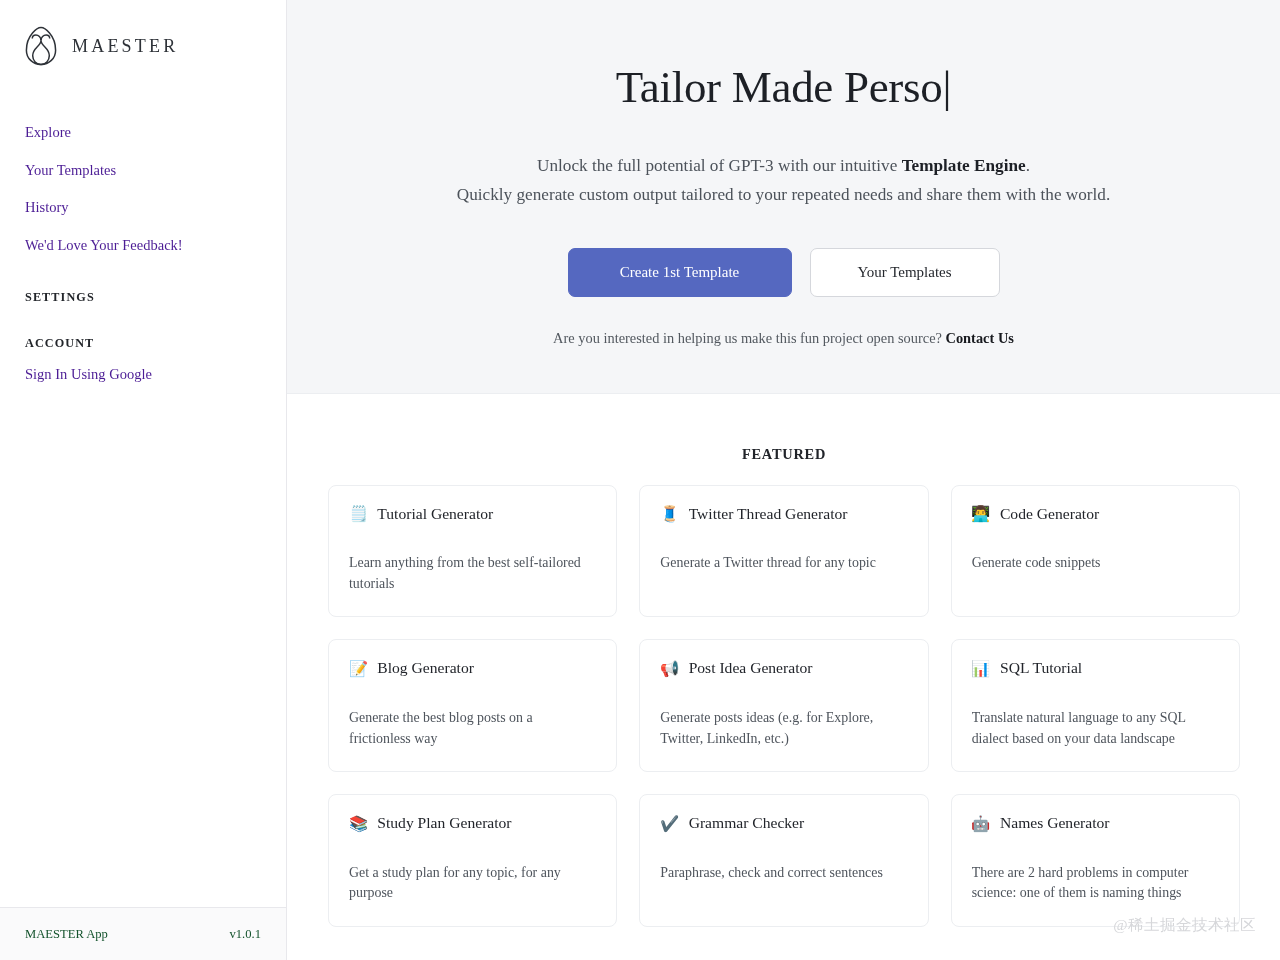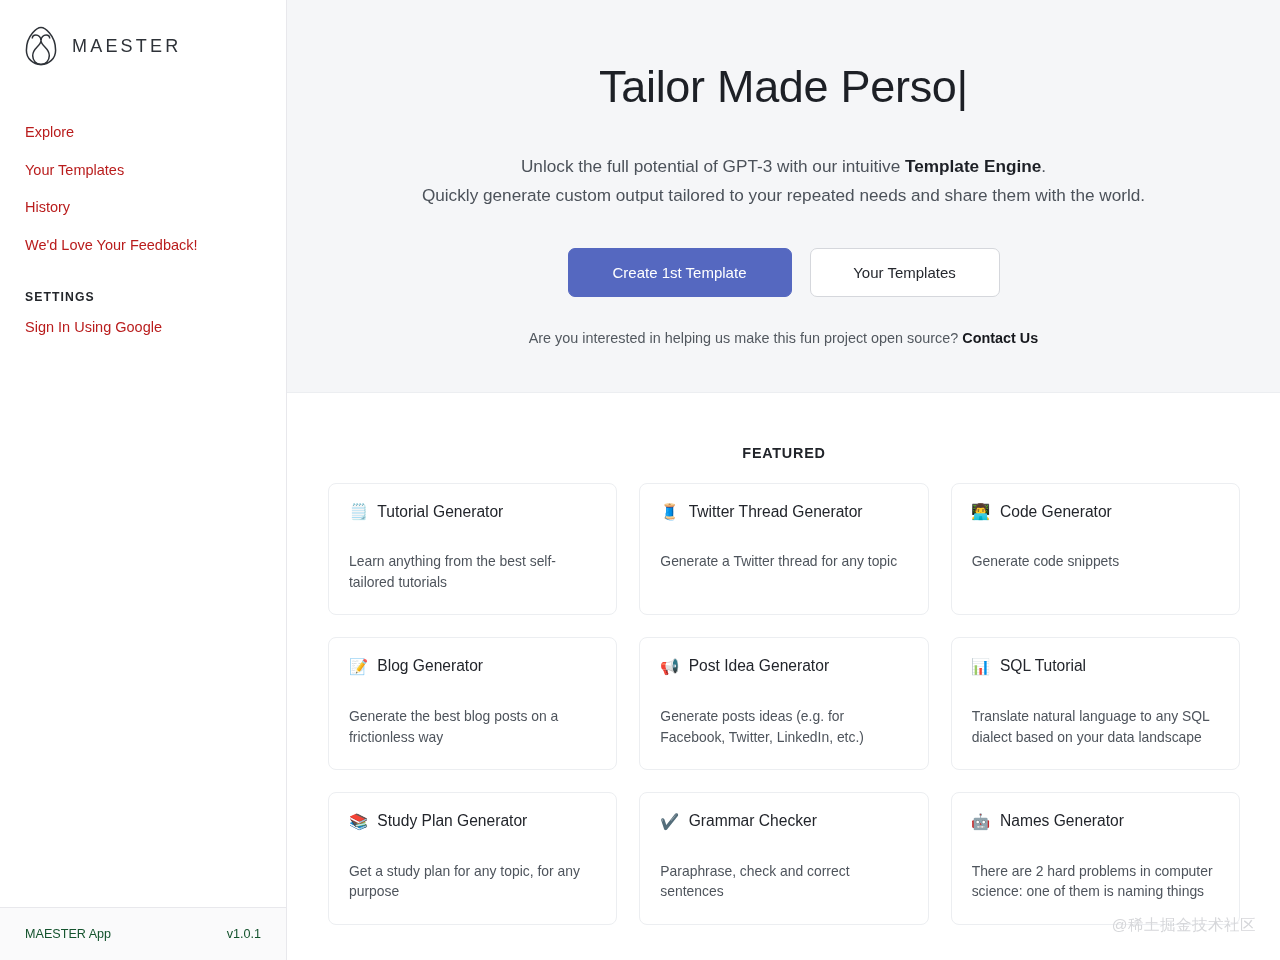--- a/index.html
+++ b/index.html
@@ -2,38 +2,38 @@
 <html><head>
 <meta charset="utf-8">
 <style>
   * { box-sizing: border-box; margin: 0; padding: 0; }
   html, body {
     width: 1280px; height: 960px;
     font-family: "Liberation Sans", sans-serif;
     background: #ffffff;
     overflow: hidden;
   }
-  .app { display: flex; width: 1280px; height: 738px; position: relative; }
+  .app { display: flex; width: 1280px; height: 738px; position: relative; font-family: Liberation Serif, serif; }
 
   
   .sidebar {
     width: 287px; min-width: 287px; height: 960px;
     background: #ffffff;
     border-right: 1px solid #e8e8ec;
     position: relative;
     display: flex; flex-direction: column;
   }
   .brand { display: flex; align-items: center; gap: 14px; padding: 26px 0 0 24px; }
   .brand-logo { width: 34px; height: 40px; display: block; }
   .brand-name {
     font-size: 18px; letter-spacing: 3.2px; color: #2e3238; font-weight: 400;
   }
   .nav { margin-top: 48px; }
   .nav-item {
-    font-size: 14.5px; color: #b91c1c; padding: 9px 0 9px 25px;
+    font-size: 14.5px; color: #4c1d95; padding: 9px 0 9px 25px;
     line-height: 1.35; cursor: pointer;
   }
   .nav-item.muted { color: #d9dadd; cursor: default; }
   .nav-section {
     font-size: 12.2px; font-weight: 700; letter-spacing: 1.1px;
     color: #23262b; padding: 26px 0 5px 25px;
   }
   .sidebar-footer {
     position: absolute; left: 0; right: 0; bottom: 0; height: 53px;
     border-top: 1px solid #e8e8ec; background: #fafafb;
@@ -126,20 +126,21 @@
     </div>
 
     <nav class="nav">
       <div class="nav-item">Explore</div>
       <div class="nav-item">Your Templates</div>
       <div class="nav-item">History</div>
       <div class="nav-item">We'd Love Your Feedback!</div>
 
       <div class="nav-section">SETTINGS</div>
 
+      <div class="nav-section">ACCOUNT</div>
       <div class="nav-item">Sign In Using Google</div>
     </nav>
 
     <div class="sidebar-footer">
       <span>MAESTER App</span>
       <span>v1.0.1</span>
     </div>
   </aside>
 
   <main class="main">
@@ -196,21 +197,21 @@
             <span>Blog Generator</span>
           </div>
           <div class="card-desc">Generate the best blog posts on a frictionless way</div>
         </div>
 
         <div class="card">
           <div class="card-head">
             <span class="card-emoji">📢</span>
             <span>Post Idea Generator</span>
           </div>
-          <div class="card-desc">Generate posts ideas (e.g. for Facebook, Twitter, LinkedIn, etc.)</div>
+          <div class="card-desc">Generate posts ideas (e.g. for Explore, Twitter, LinkedIn, etc.)</div>
         </div>
 
         <div class="card">
           <div class="card-head">
             <span class="card-emoji">📊</span>
             <span>SQL Tutorial</span>
           </div>
           <div class="card-desc">Translate natural language to any SQL dialect based on your data landscape</div>
         </div>
 

